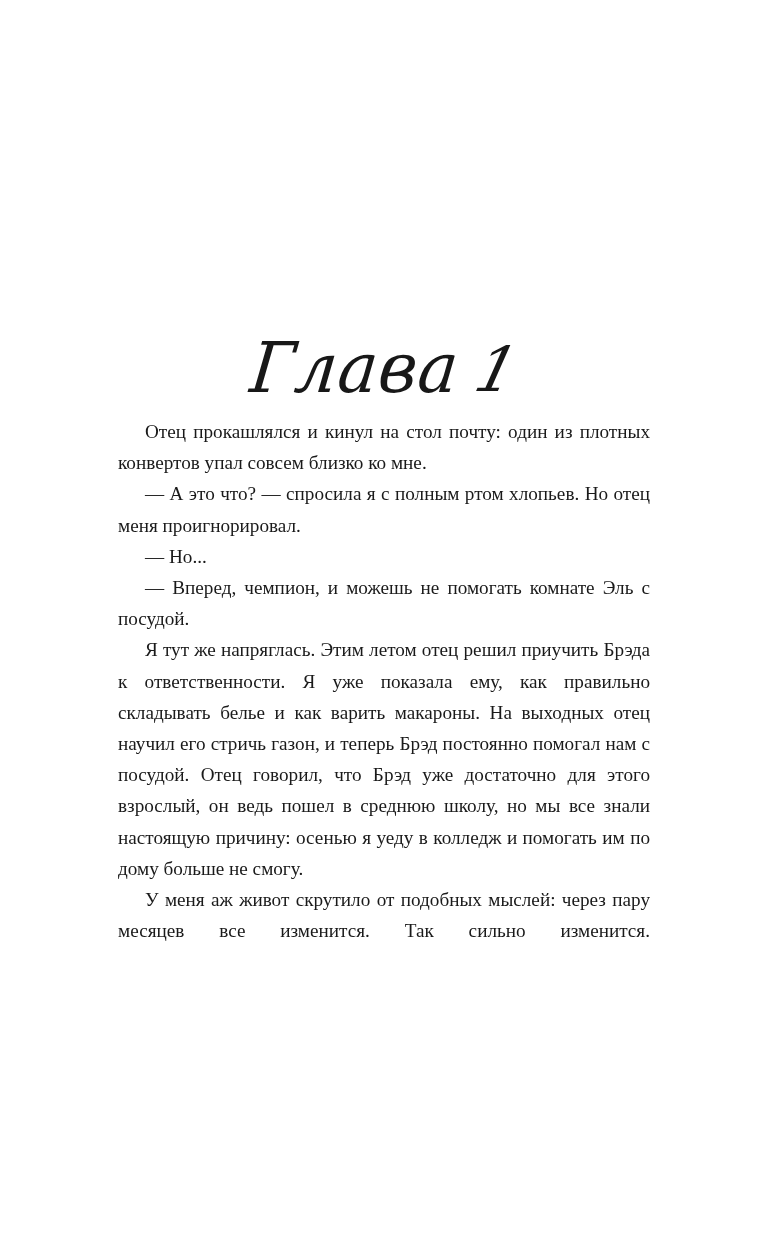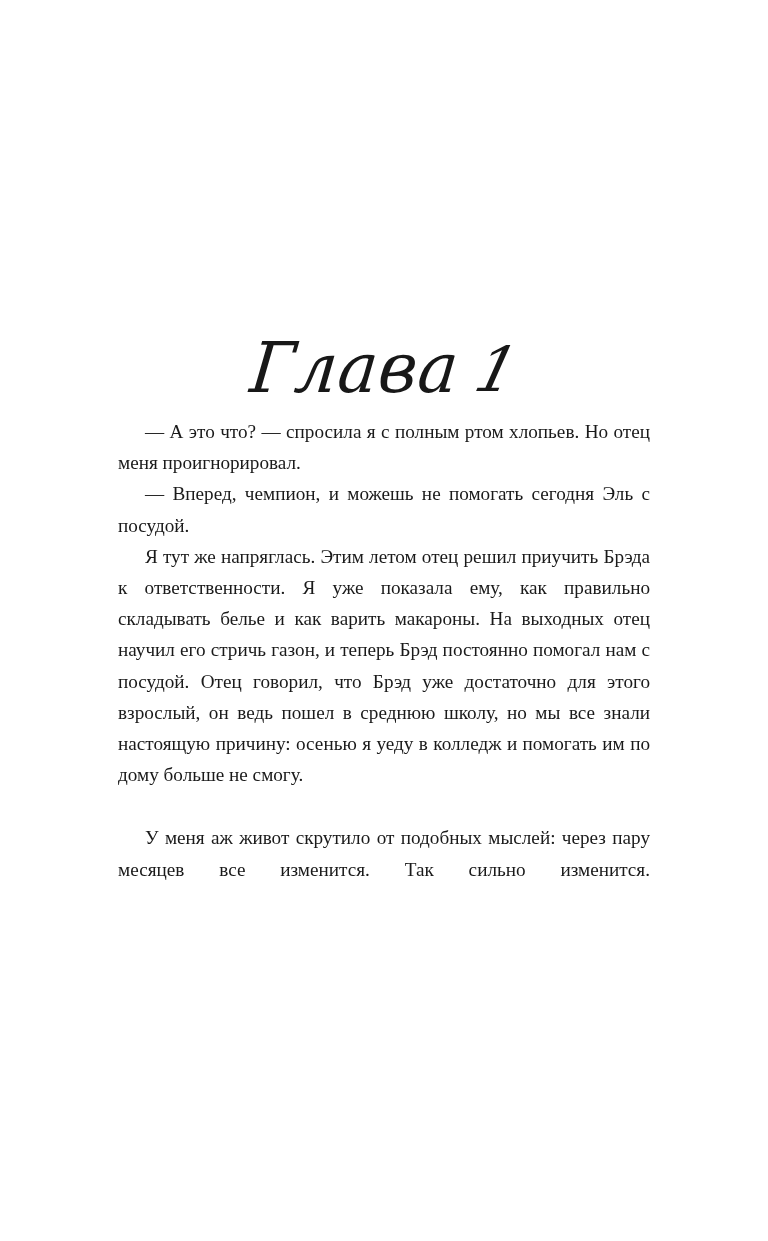--- a/index.html
+++ b/index.html
@@ -63,35 +63,36 @@
     font-size: 19.2px;
     line-height: 31.2px;
     text-align: justify;
     text-justify: inter-word;
     text-indent: 27px;
     color: #1a1a1a;
     -webkit-font-smoothing: antialiased;
   }
   .para.last-line-full {
     text-align-last: justify;
-    margin-top: 32px;
   }
   .para.ragged {
     text-align-last: left;
   }
 </style>
 </head>
 <body>
 
 <div class="page">
 
   <h1 class="chapter-heading">
     <span class="ch-word">Глава</span><span class="ch-num">1</span>
   </h1>
 
   <div class="textblock">
+    <p class="para">Отец прокашлялся и кинул на стол почту: один из плотных конвертов упал совсем близко ко мне.</p>
     <p class="para">— А это что? — спросила я с полным ртом хлопьев. Но отец меня проигнорировал.</p>
-    <p class="para">— Вперед, чемпион, и можешь не помогать сегодня Эль с посудой.</p>
+    <p class="para ragged">— Но...</p>
+    <p class="para">— Вперед, чемпион, и можешь не помогать комнате Эль с посудой.</p>
     <p class="para">Я тут же напряглась. Этим летом отец решил приучить Брэда к ответственности. Я уже показала ему, как правильно складывать белье и как варить макароны. На выходных отец научил его стричь газон, и теперь Брэд постоянно помогал нам с посудой. Отец говорил, что Брэд уже достаточно для этого взрослый, он ведь пошел в среднюю школу, но мы все знали настоящую причину: осенью я уеду в колледж и помогать им по дому больше не смогу.</p>
     <p class="para last-line-full">У меня аж живот скрутило от подобных мыслей: через пару месяцев все изменится. Так сильно изменится.</p>
   </div>
 
 </div>
 
 </body></html>

